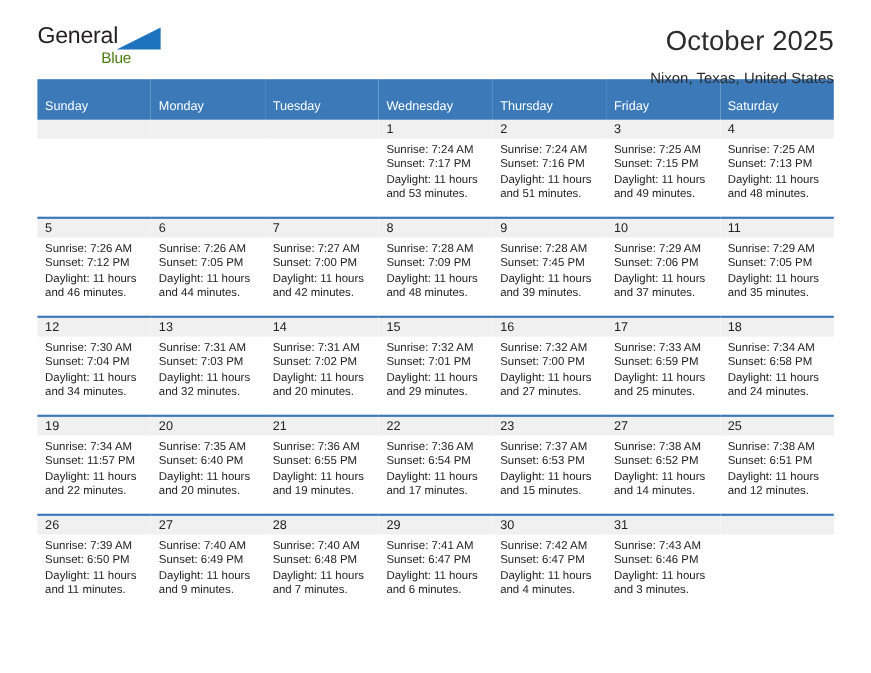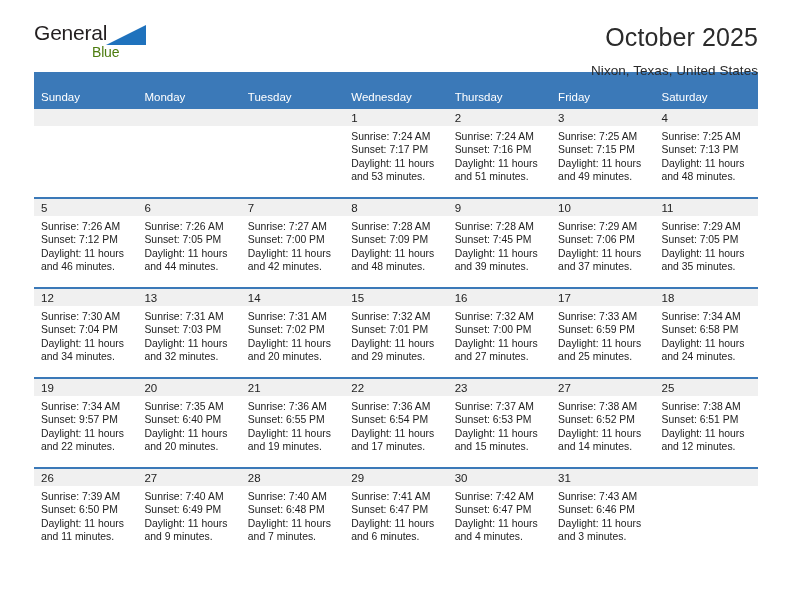--- a/index.html
+++ b/index.html
@@ -339,21 +339,21 @@
               <div>Daylight: 11 hours</div>
               <div>and 24 minutes.</div>
             </div>
           </td>
         </tr>
         <tr>
           <td>
             <div class="daynum-band">19</div>
             <div class="cell-body">
               <div>Sunrise: 7:34 AM</div>
-              <div>Sunset: 9:57 PM</div>
+              <div>Sunset: 11:57 PM</div>
               <div>Daylight: 11 hours</div>
               <div>and 22 minutes.</div>
             </div>
           </td>
           <td>
             <div class="daynum-band">20</div>
             <div class="cell-body">
               <div>Sunrise: 7:35 AM</div>
               <div>Sunset: 6:40 PM</div>
               <div>Daylight: 11 hours</div>

